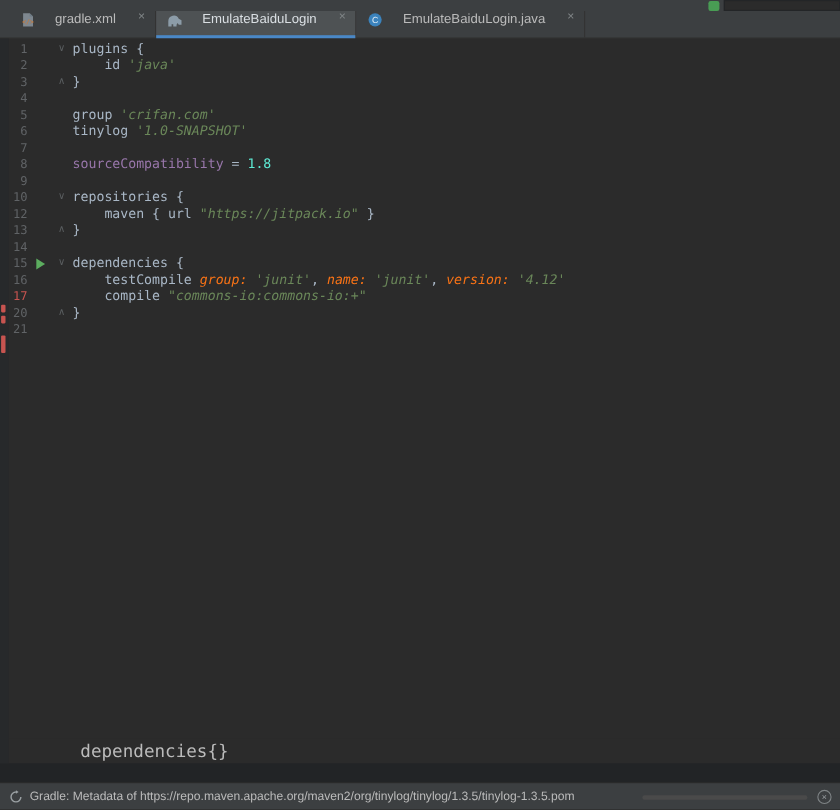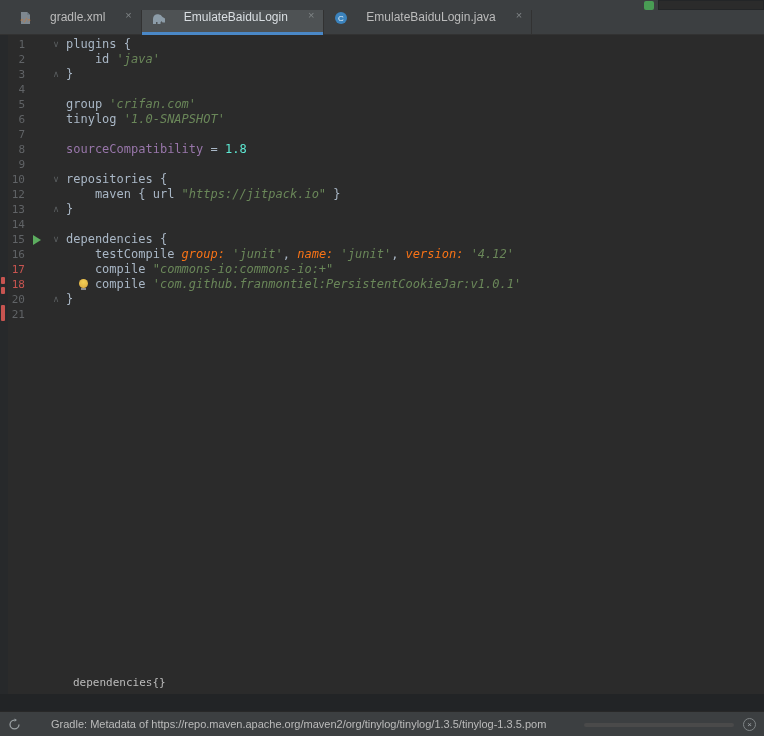--- a/index.html
+++ b/index.html
@@ -50,28 +50,28 @@
   .tok-property{ color:#9876AA; }
   .tok-named   { color:#f97316;font-style:italic; }
   .cursor { display:inline-block; width:1.5px; height:13px; background:#CCCCCC; vertical-align:-2px; }
   .bulb { position:absolute; left:79px; top:2px; width:9px; height:9px; border-radius:50%;
           background:radial-gradient(circle at 50% 35%, #F2D057, #D9A63C); z-index:3; }
   .bulb::after { content:""; position:absolute; left:2px; top:9px; width:5px; height:2px; background:#8E8E8E; }
 
   
   .breadcrumbs { position:absolute; top:671px; left:0; width:764px; height:23px; background:#2B2B2B;
                  display:flex; align-items:center; padding-left:73px;
-                 font-family:"DejaVu Sans Mono", monospace; font-size:11px; color:#BBBBBB; }
+                 font-family:"DejaVu Sans Mono", monospace; font-size:16px; color:#BBBBBB; }
 
   .lower-strip { position:absolute; top:694px; left:0; width:764px; height:17px; background:#222426; }
 
   
   .statusbar { position:absolute; top:711px; left:0; width:764px; height:25px; background:#3C3F41;
                border-top:1px solid #282828; display:flex; align-items:center; padding:0 8px;
-               font-size:11px; color:#BBBBBB;gap:24px; }
+               font-size:11px; color:#BBBBBB; }
   .spinner { width:13px; height:13px; margin-right:6px; flex:0 0 13px; }
   .status-msg { white-space:nowrap; overflow:hidden; }
   .progress-track { position:absolute; right:30px; top:11px; width:150px; height:4px; border-radius:2px;
                     background:#4A4A4A; overflow:hidden; }
   .progress-fill { height:100%; background:#9E9E9E; border-radius:2px; }
   .status-close { position:absolute; right:8px; top:6px; width:13px; height:13px; border:1px solid #7F8486;
                   border-radius:50%; color:#9DA2A5; font-size:8px; line-height:11px; text-align:center; }
 </style>
 </head>
 <body>
@@ -125,21 +125,20 @@
       <div class="code-row"><span class="line-num">7</span><span class="gutter-icons"></span><span class="fold-col"></span><span class="code-text"></span></div>
       <div class="code-row"><span class="line-num">8</span><span class="gutter-icons"></span><span class="fold-col"></span><span class="code-text"><span class="tok-property">sourceCompatibility</span><span class="tok-plain"> = </span><span class="tok-number">1.8</span></span></div>
       <div class="code-row"><span class="line-num">9</span><span class="gutter-icons"></span><span class="fold-col"></span><span class="code-text"></span></div>
       <div class="code-row"><span class="line-num">10</span><span class="gutter-icons"></span><span class="fold-col">∨</span><span class="code-text"><span class="tok-plain">repositories {</span></span></div>
       <div class="code-row"><span class="line-num">12</span><span class="gutter-icons"></span><span class="fold-col"></span><span class="code-text"><span class="tok-plain">    maven { url </span><span class="tok-string">"https://jitpack.io"</span><span class="tok-plain"> }</span></span></div>
       <div class="code-row"><span class="line-num">13</span><span class="gutter-icons"></span><span class="fold-col">∧</span><span class="code-text"><span class="tok-plain">}</span></span></div>
       <div class="code-row"><span class="line-num">14</span><span class="gutter-icons"></span><span class="fold-col"></span><span class="code-text"></span></div>
       <div class="code-row"><span class="line-num">15</span><span class="gutter-icons"><span class="run-arrow"></span></span><span class="fold-col">∨</span><span class="code-text"><span class="tok-plain">dependencies {</span></span></div>
       <div class="code-row"><span class="line-num">16</span><span class="gutter-icons"></span><span class="fold-col"></span><span class="code-text"><span class="tok-plain">    testCompile </span><span class="tok-named">group:</span><span class="tok-plain"> </span><span class="tok-string">'junit'</span><span class="tok-plain">, </span><span class="tok-named">name:</span><span class="tok-plain"> </span><span class="tok-string">'junit'</span><span class="tok-plain">, </span><span class="tok-named">version:</span><span class="tok-plain"> </span><span class="tok-string">'4.12'</span></span></div>
       <div class="code-row"><span class="line-num changed">17</span><span class="gutter-icons"></span><span class="fold-col"></span><span class="code-text"><span class="tok-plain">    compile </span><span class="tok-string">"commons-io:commons-io:+"</span></span></div>
-      <div class="code-row"><span class="line-num changed">18</span><span class="gutter-icons"></span><span class="fold-col"></span><span class="bulb"></span><span class="code-text"><span class="tok-plain">    compile </span><span class="tok-string">'com.github.franmontiel:PersistentCookieJar:v1.0.1'</span></span></div>
       <div class="code-row"><span class="line-num">20</span><span class="gutter-icons"></span><span class="fold-col">∧</span><span class="code-text"><span class="tok-plain">}</span></span></div>
       <div class="code-row"><span class="line-num">21</span><span class="gutter-icons"></span><span class="fold-col"></span><span class="code-text"></span></div>
     </div>
 </div>
 
 <div class="left-stripe">
   <span class="vcs-tick" style="top:242px;height:7px;"></span>
   <span class="vcs-tick" style="top:252px;height:7px;"></span>
   <span class="vcs-tick" style="top:270px;height:16px;"></span>
 </div>

